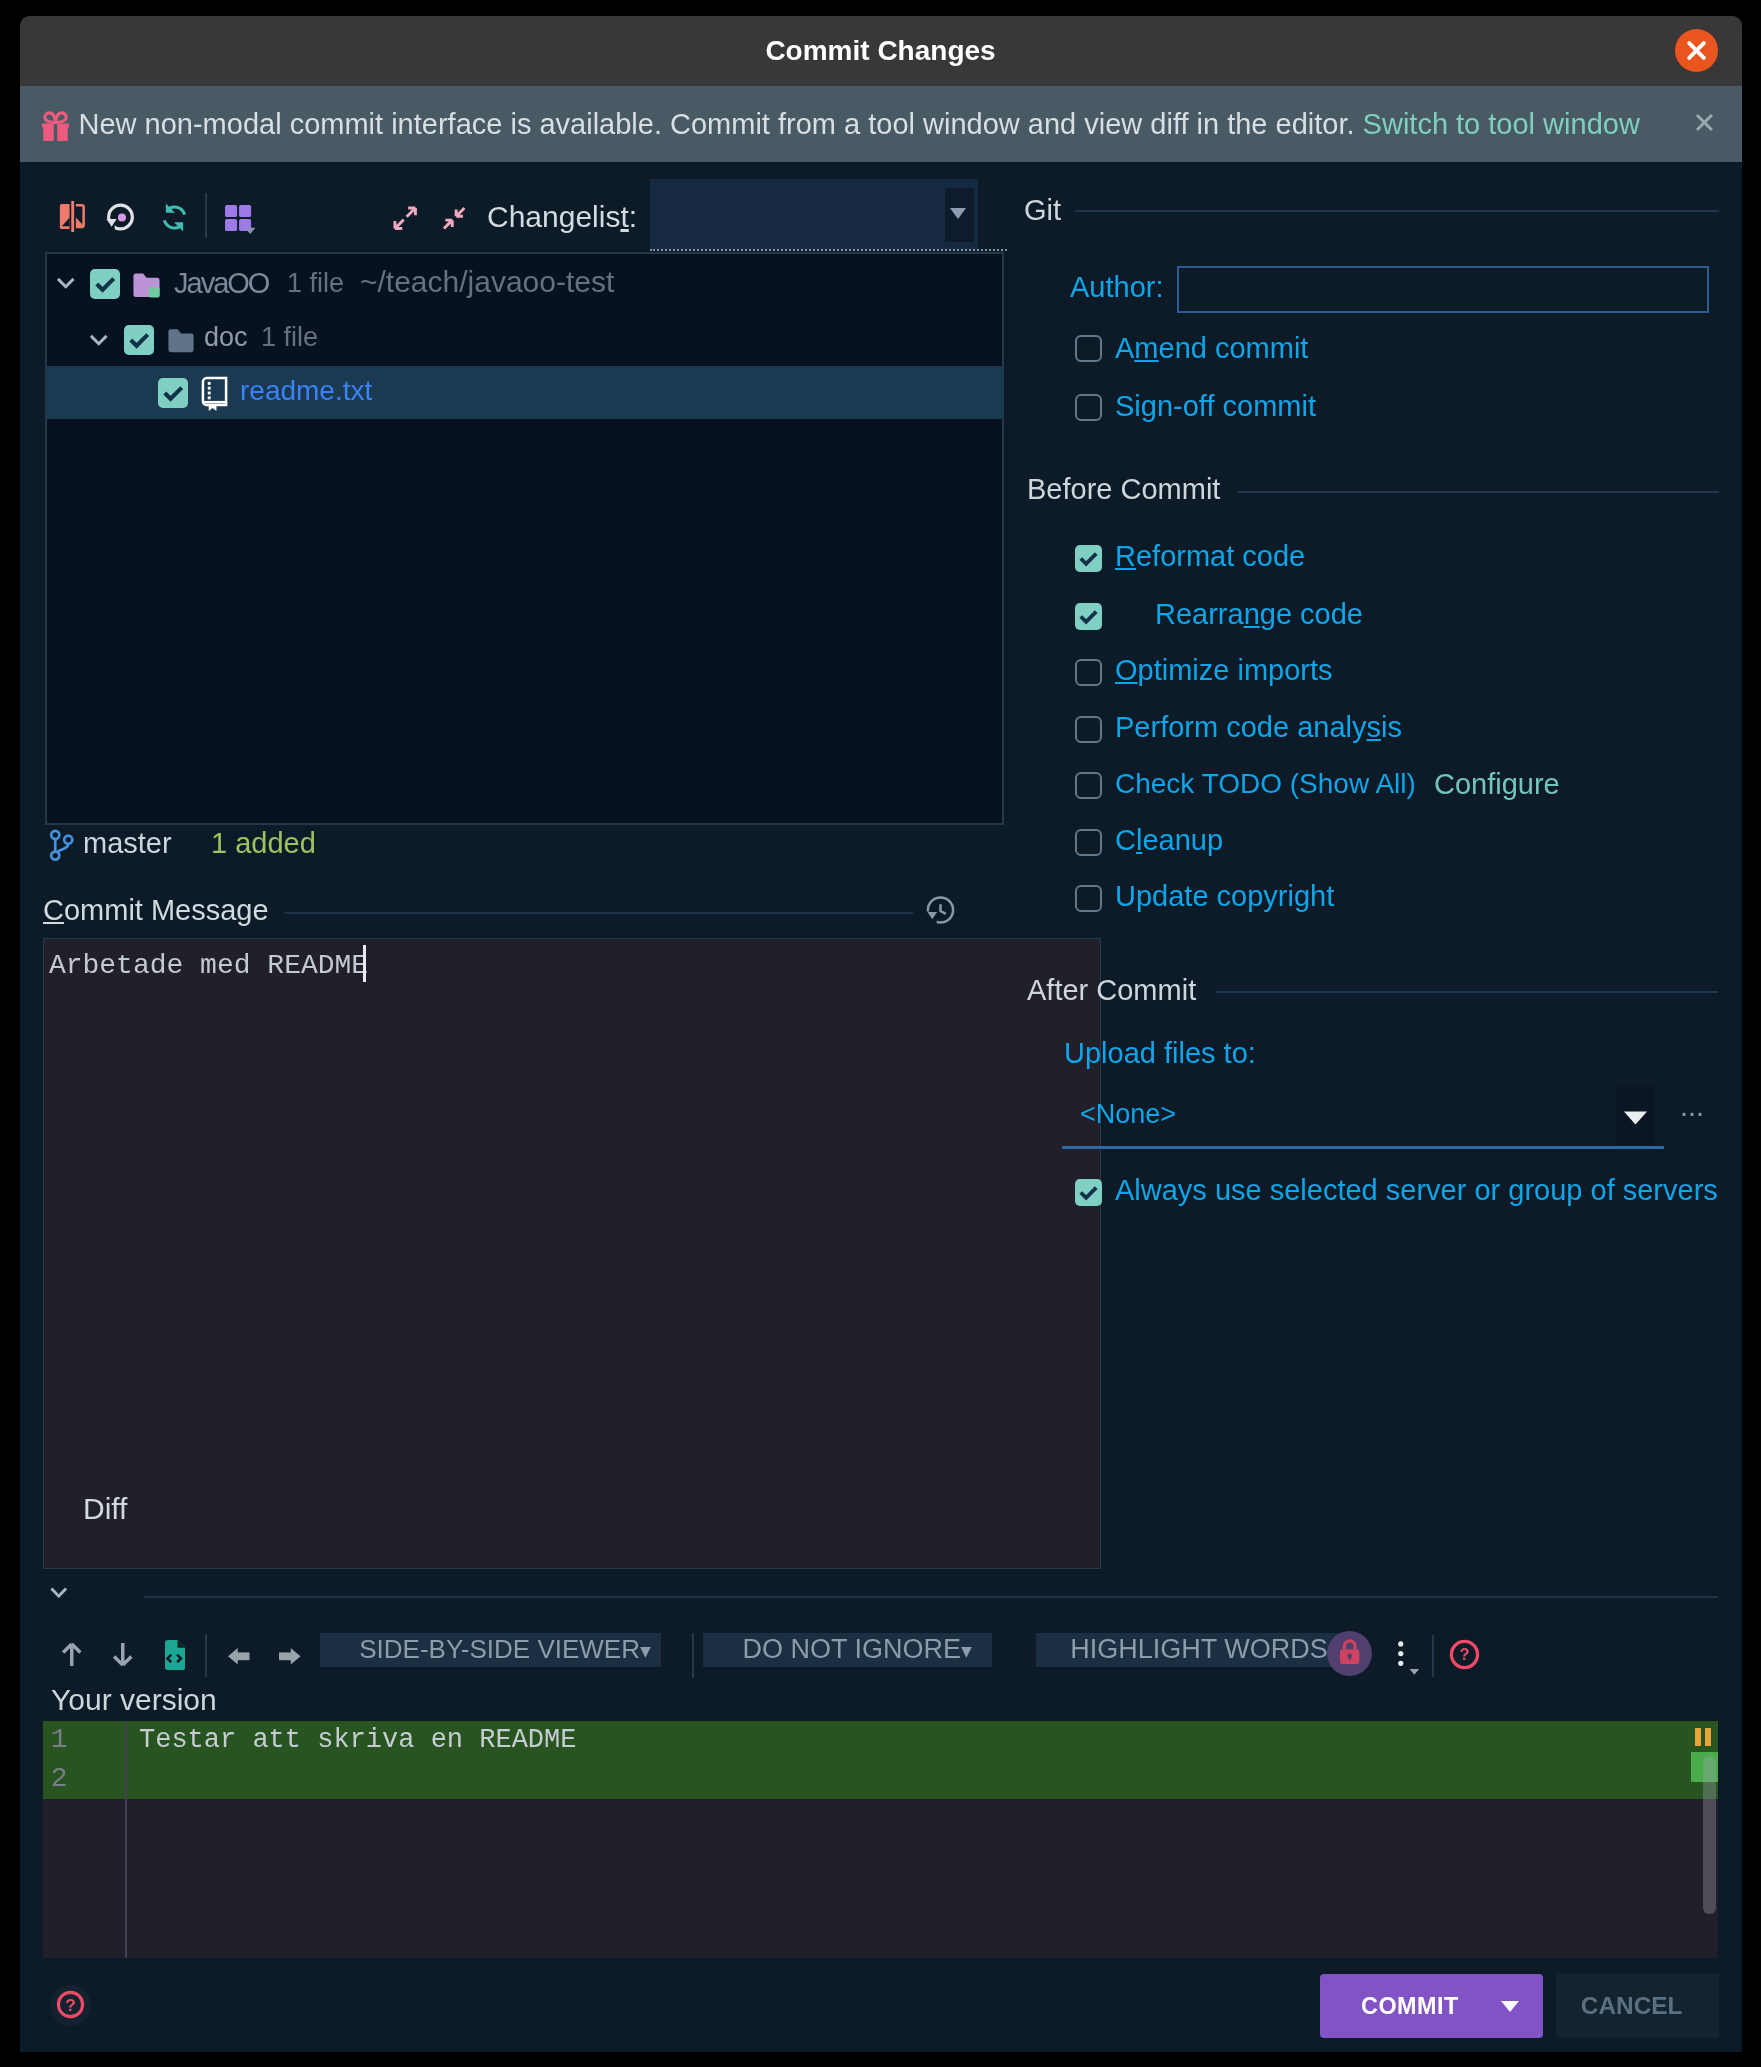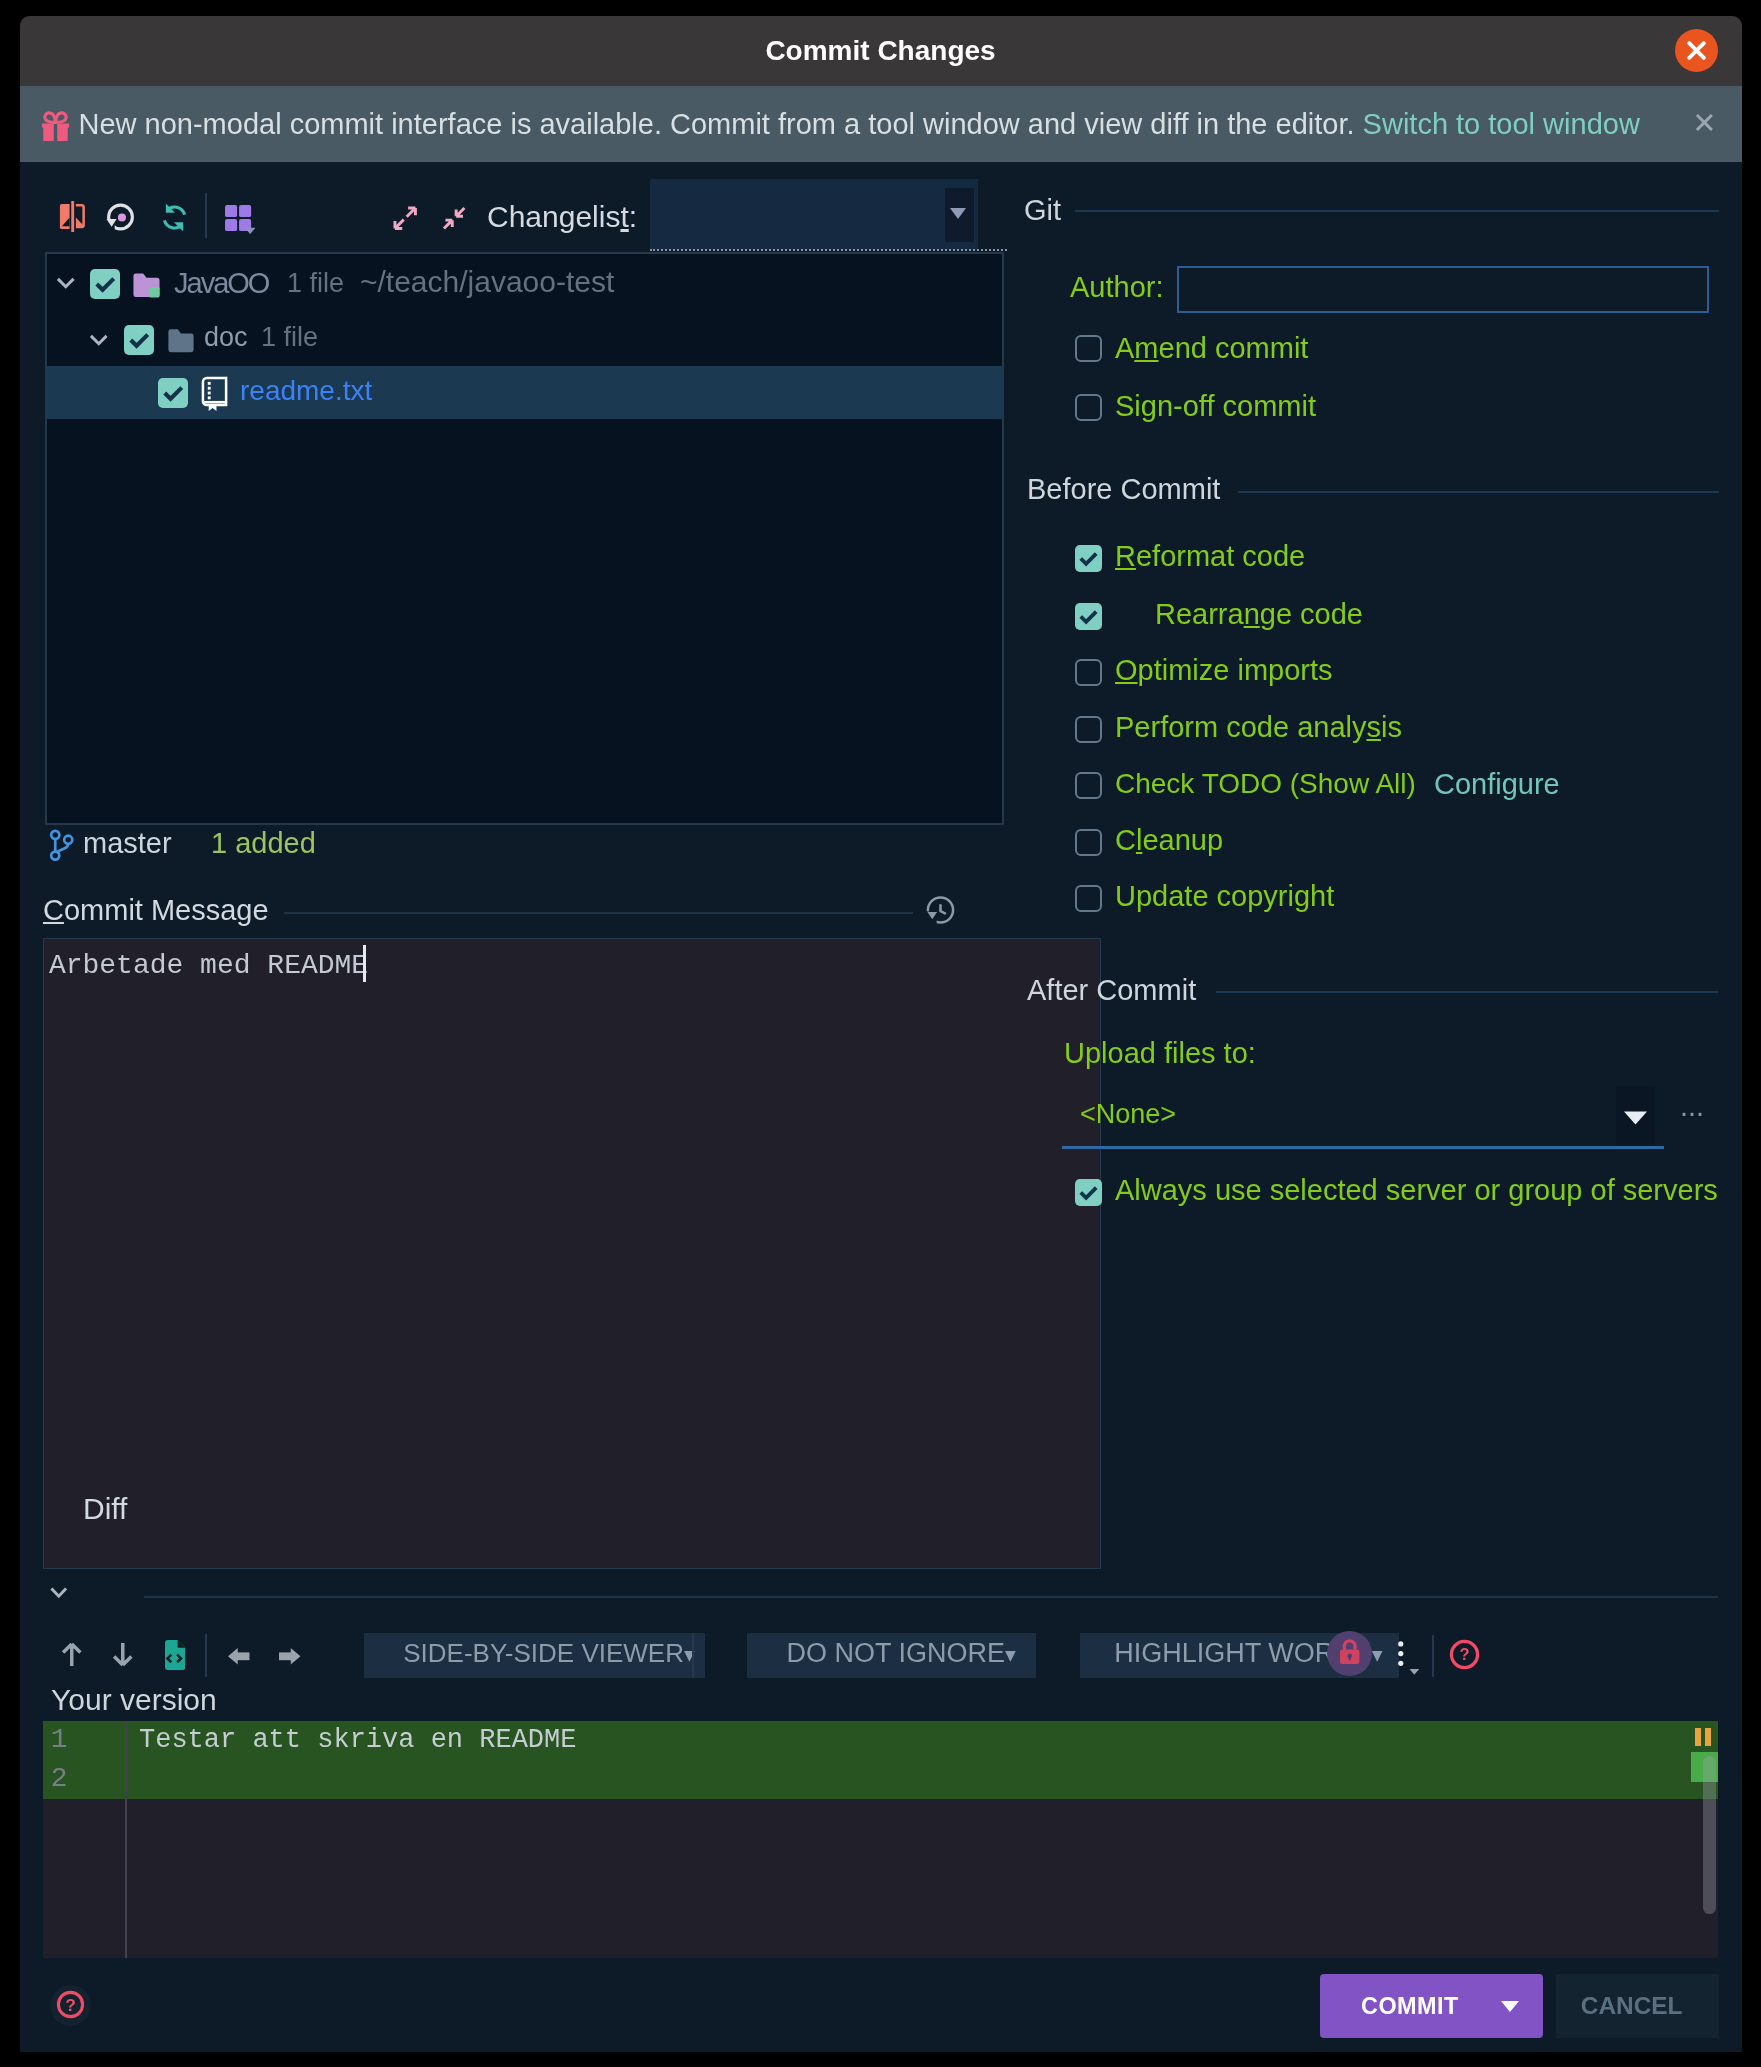--- a/index.html
+++ b/index.html
@@ -44,32 +44,32 @@
   #cm-label { position:absolute; left:43px; top:894px; font-size:29px; color:#d2d9df; }
   #cm-line { position:absolute; left:284px; top:912px; width:629px; height:2px; background:#1d3348; }
   #cmsg { position:absolute; left:43px; top:938px; width:1058px; height:631px;
     background:#211f2a; border:1px solid #253a4c; }
   #cmsg .t { position:absolute; left:4.9px; top:10.7px; font-family:"Liberation Mono",monospace;
     font-size:28px; color:#c3c9d0; }
   #caret { position:absolute; left:319px; top:5.9px; width:2.9px; height:37px; background:#e8eaec; }
   
   .sechdr { position:absolute; font-size:29px; color:#ced6dc; }
   .secline { position:absolute; height:2px; background:#1c3853; }
-  .rlabel { position:absolute; font-size:29px; color:#84cc16; white-space:nowrap; }
+  .rlabel { position:absolute; font-size:29px; color:#0ea5e9; white-space:nowrap; }
   .teal { color:#72c6b8; }
   .rcbx { position:absolute; width:27px; height:27px; }
   .rcbx.off { border:2.9px solid #64788c; border-radius:5.9px; }
   .rcbx.on  { background:#7fcfc2; border-radius:4.9px; }
   #author-input { position:absolute; left:1177px; top:266px; width:532px; height:47px;
     border:2px solid #2d5c90; }
   
   #diff-label { position:absolute; left:83px; top:1492px; font-size:30px; color:#d2d9df; }
   #diff-line { position:absolute; left:144px; top:1596px; width:1574px; height:2px; background:#1d3348; }
-  .dbtn { position:absolute; top:1633px; height:45px; background:#1c2e42;
-    font-size:28px; color:#8d9cab; text-align:center; line-height:41px;margin-left:44px; }
+  .dbtn { position:absolute; top:1633px; height:34px; background:#1c2e42;
+    font-size:28px; color:#8d9cab; text-align:center; line-height:33px; }
   #your-version { position:absolute; left:51px; top:1683px; font-size:30px; color:#ced6db; }
   #diffed { position:absolute; left:43px; top:1721px; width:1675px; height:237px; background:#211f2a; }
   .grow { position:absolute; left:0; width:1675px; height:39px; background:#275420; }
   #gutterline { position:absolute; left:82px; top:0; width:2px; height:237px; background:#453f52; }
   .lno { position:absolute; left:7.8px; width:39px; font-family:"Liberation Mono",monospace;
     font-size:28px; color:#768086; }
   #dcode { position:absolute; left:96px; font-family:"Liberation Mono",monospace;
     font-size:27px; color:#c6cdd2; }
   
   #commitbtn { position:absolute; left:1320px; top:1974px; width:223px; height:64px;

